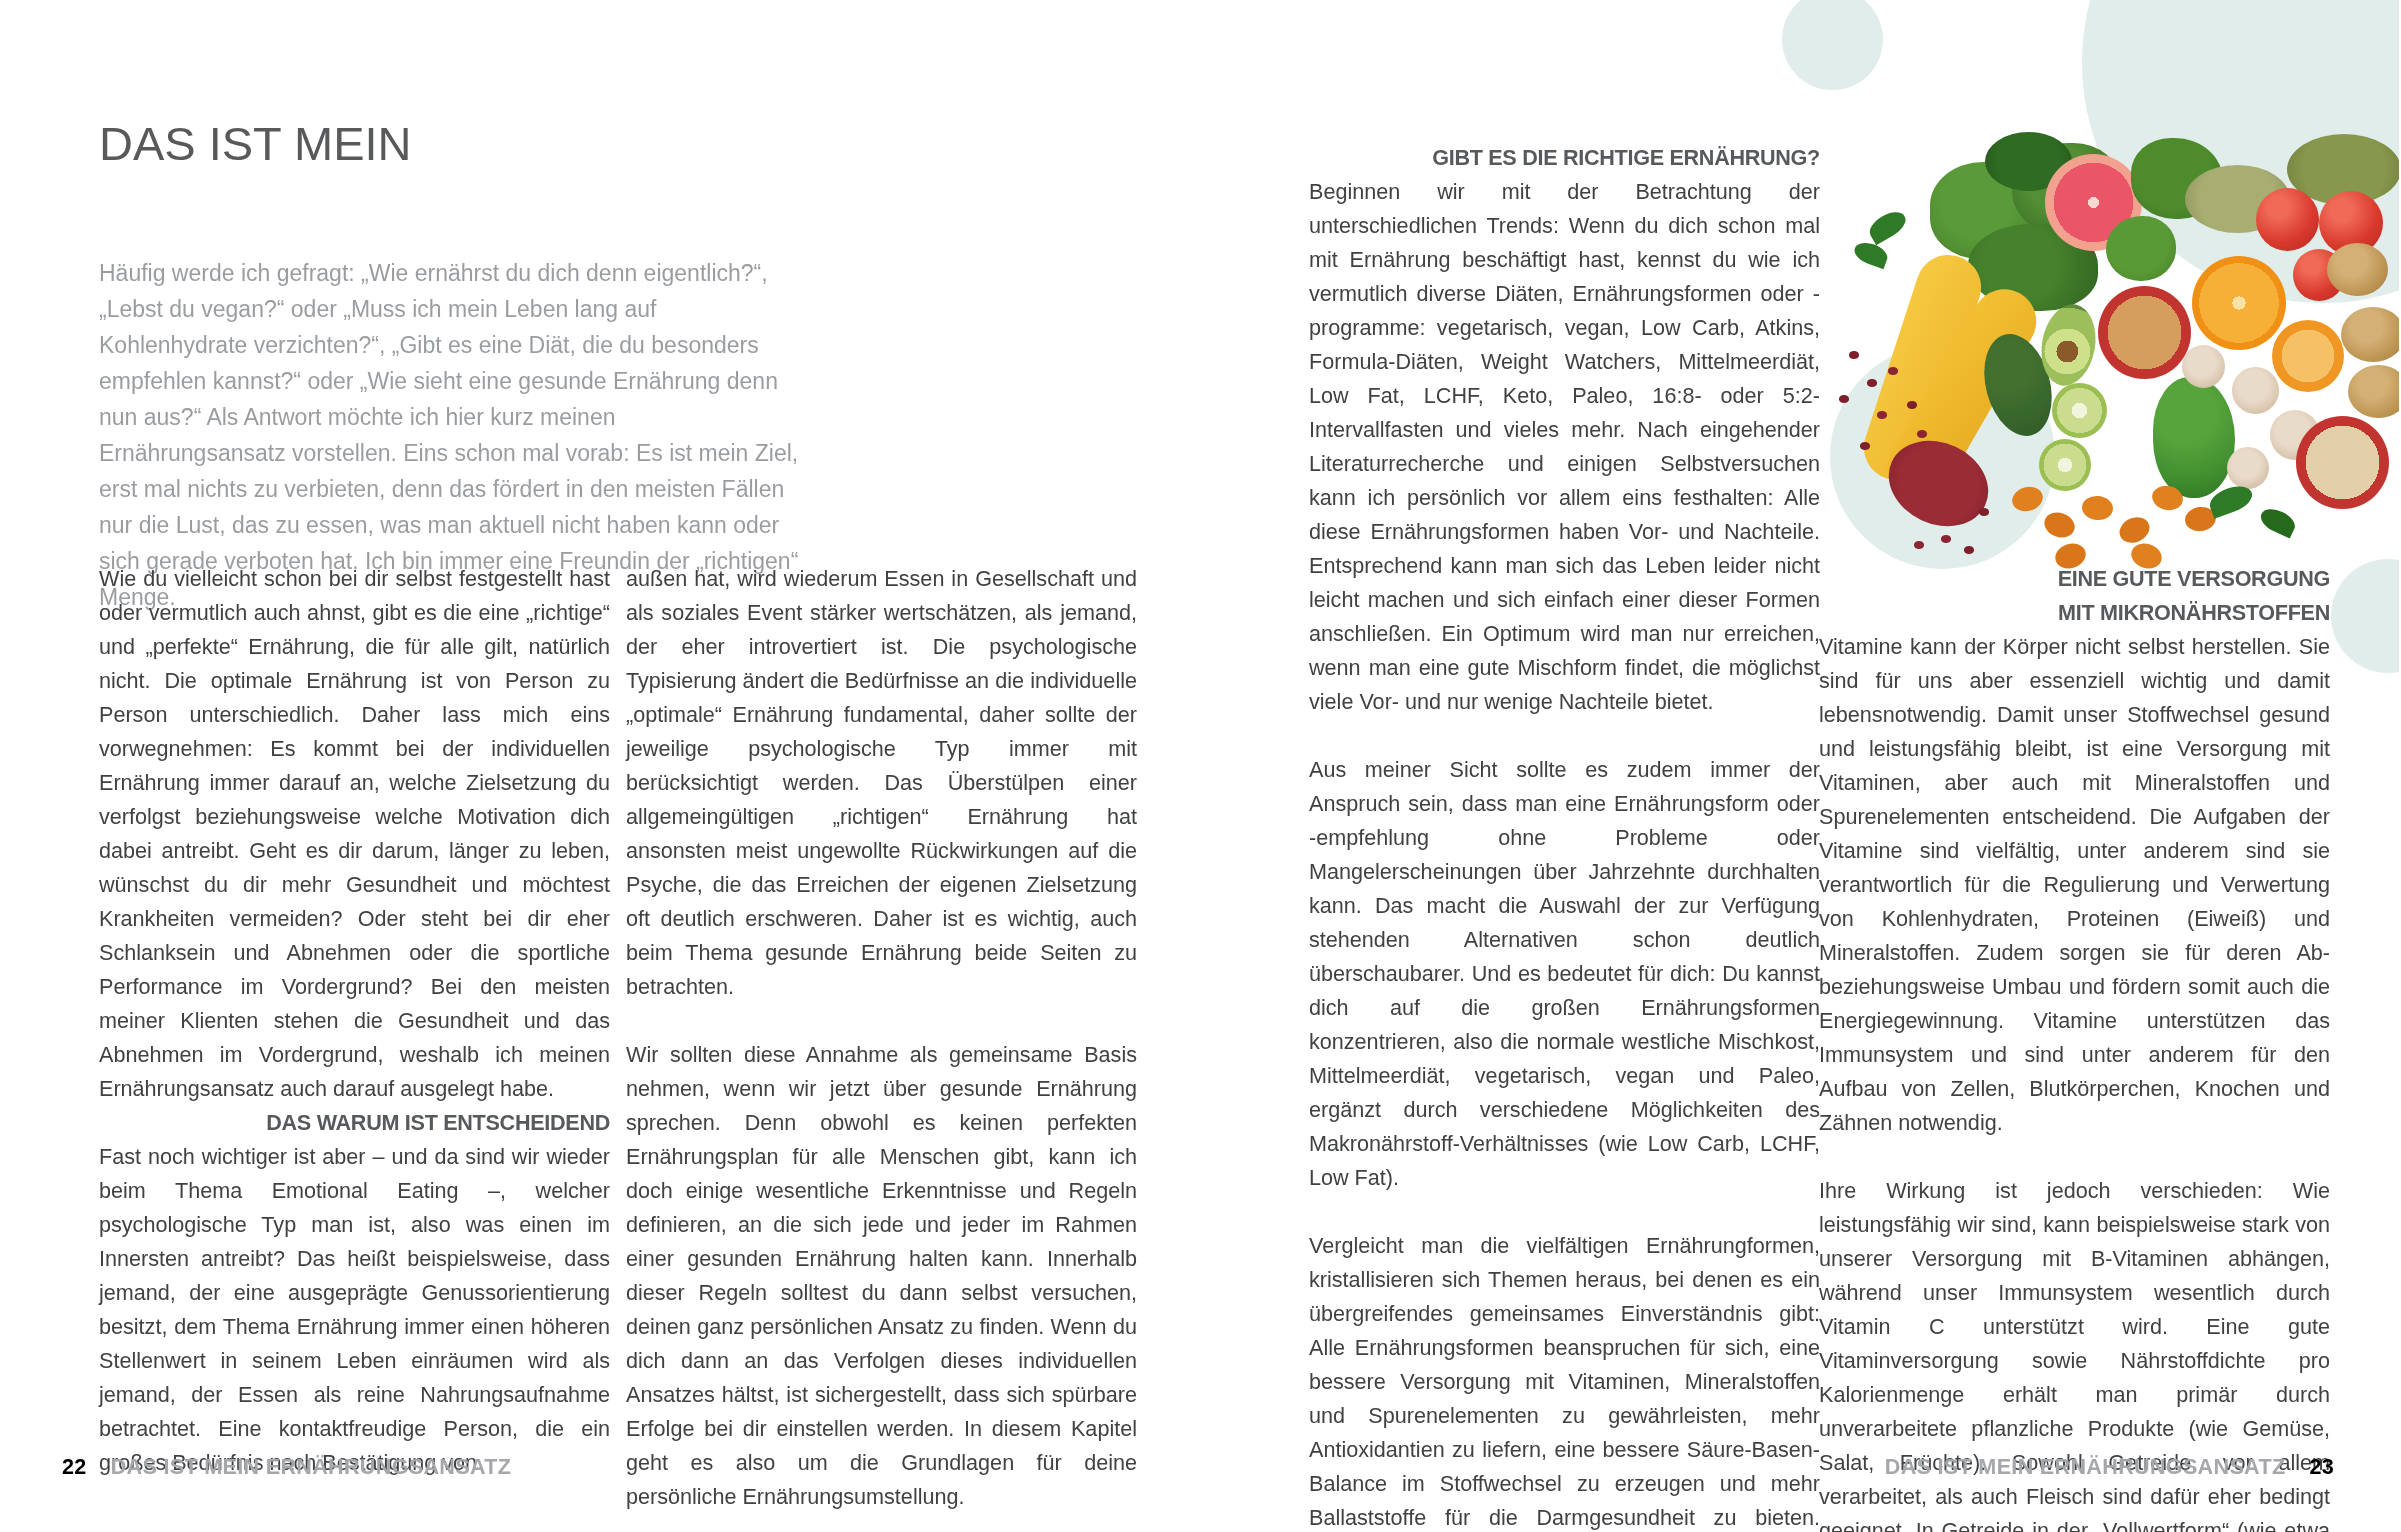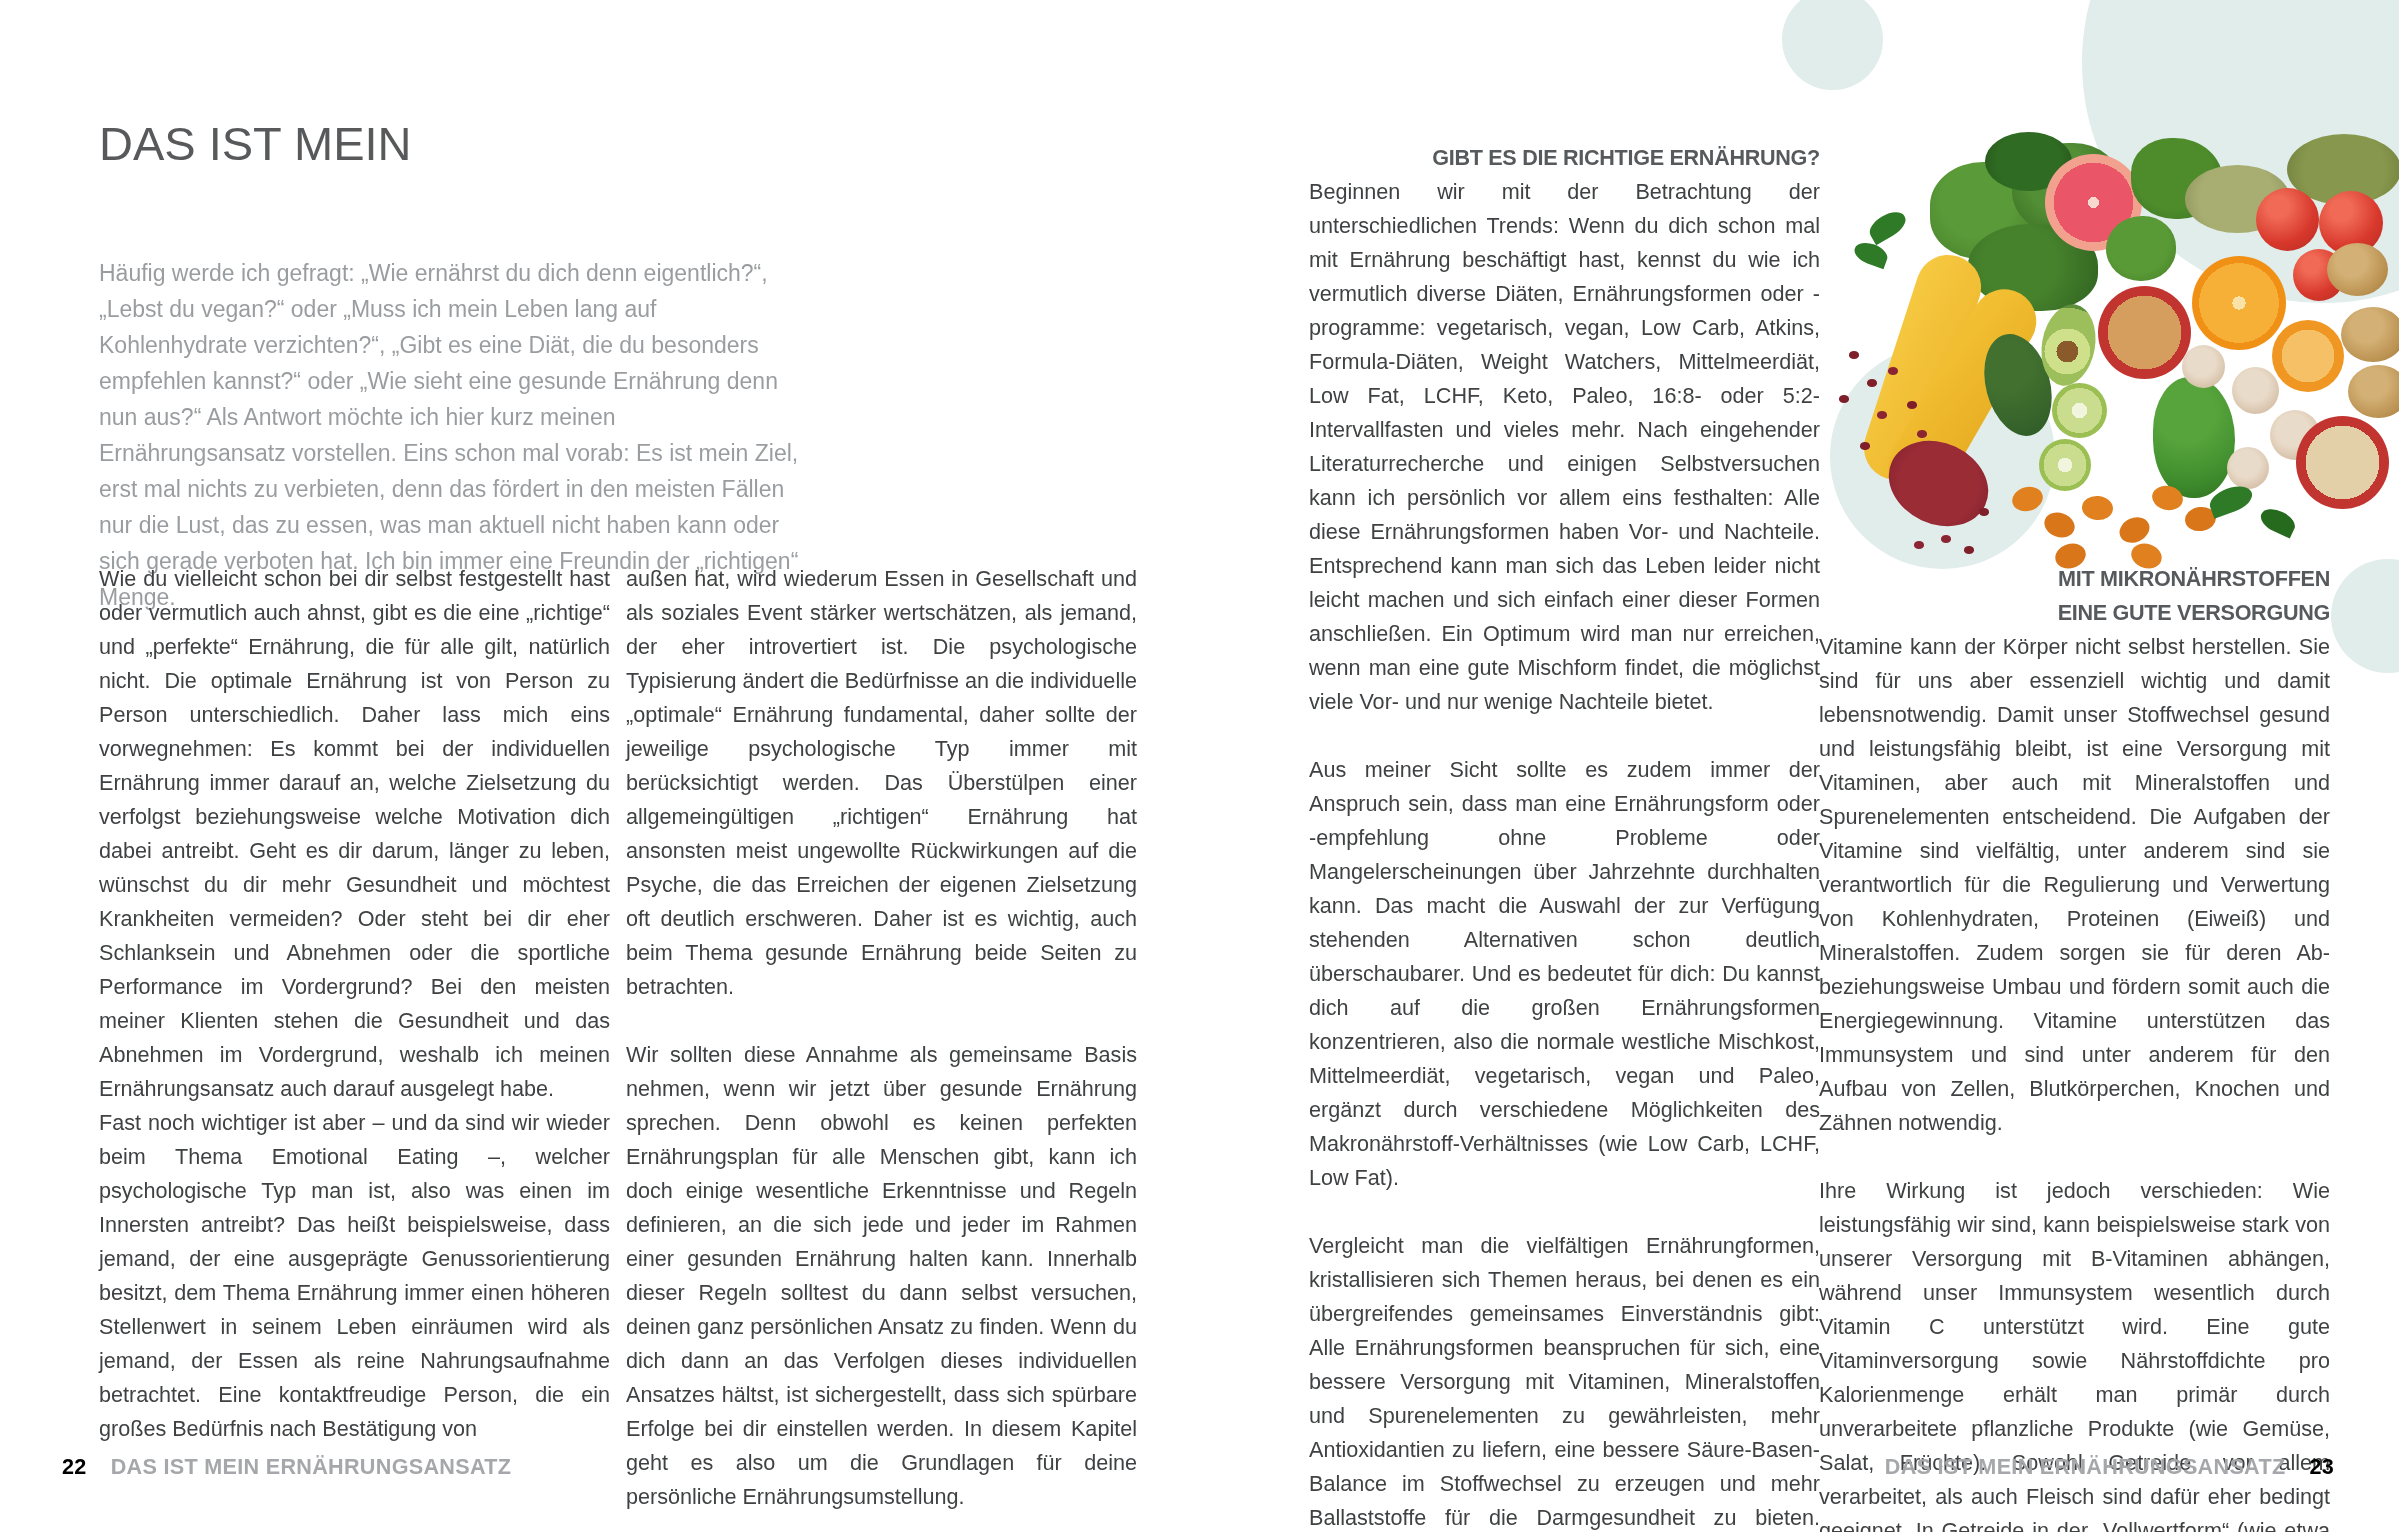--- a/index.html
+++ b/index.html
@@ -98,38 +98,39 @@
       <div class="shape" style="left: 457px; top: 488px; width: 44px; height: 24px; background: rgb(47, 122, 38); border-radius: 50% 50% 50% 0px; transform: rotate(-20deg);"></div>
       <div class="shape" style="left: 508px; top: 511px; width: 36px; height: 20.5px; background: rgb(37, 106, 29); border-radius: 50% 50% 0px; transform: rotate(25deg);"></div>
     </div>
 
   <div class="kicker">DAS IST MEIN</div>
 
   <div class="intro">Häufig werde ich gefragt: „Wie ernährst du dich denn eigentlich?“, „Lebst du vegan?“ oder „Muss ich mein Leben lang auf Kohlenhydrate verzichten?“, „Gibt es eine Diät, die du besonders empfehlen kannst?“ oder „Wie sieht eine gesunde Ernährung denn nun aus?“ Als Antwort möchte ich hier kurz meinen Ernährungsansatz vorstellen. Eins schon mal vorab: Es ist mein Ziel, erst mal nichts zu verbieten, denn das fördert in den meisten Fällen nur die Lust, das zu essen, was man aktuell nicht haben kann oder sich gerade verboten hat. Ich bin immer eine Freundin der „richtigen“ Menge.</div>
 
   <div class="col" style="left:99px;top:562px;">
     <p style="margin-bottom:0;">Wie du vielleicht schon bei dir selbst festgestellt hast oder vermutlich auch ahnst, gibt es die eine „richtige“ und „perfekte“ Ernährung, die für alle gilt, natürlich nicht. Die optimale Ernährung ist von Person zu Person unterschiedlich. Daher lass mich eins vorwegnehmen: Es kommt bei der individuellen Ernährung immer darauf an, welche Zielsetzung du verfolgst beziehungsweise welche Motivation dich dabei antreibt. Geht es dir darum, länger zu leben, wünschst du dir mehr Gesundheit und möchtest Krankheiten vermeiden? Oder steht bei dir eher Schlanksein und Abnehmen oder die sportliche Performance im Vordergrund? Bei den meisten meiner Klienten stehen die Gesundheit und das Abnehmen im Vordergrund, weshalb ich meinen Ernährungsansatz auch darauf ausgelegt habe.</p>
+    <span class="subhead">DAS WARUM IST ENTSCHEIDEND</span>
     <p>Fast noch wichtiger ist aber – und da sind wir wieder beim Thema Emotional Eating –, welcher psychologische Typ man ist, also was einen im Innersten antreibt? Das heißt beispielsweise, dass jemand, der eine ausgeprägte Genussorientierung besitzt, dem Thema Ernährung immer einen höheren Stellenwert in seinem Leben einräumen wird als jemand, der Essen als reine Nahrungsaufnahme betrachtet. Eine kontaktfreudige Person, die ein großes Bedürfnis nach Bestätigung von</p>
   </div>
 
   <div class="col" style="left:626px;top:562px;">
     <p>außen hat, wird wiederum Essen in Gesellschaft und als soziales Event stärker wertschätzen, als jemand, der eher introvertiert ist. Die psychologische Typisierung ändert die Bedürfnisse an die individuelle „optimale“ Ernährung fundamental, daher sollte der jeweilige psychologische Typ immer mit berücksichtigt werden. Das Überstülpen einer allgemeingültigen „richtigen“ Ernährung hat ansonsten meist ungewollte Rückwirkungen auf die Psyche, die das Erreichen der eigenen Zielsetzung oft deutlich erschweren. Daher ist es wichtig, auch beim Thema gesunde Ernährung beide Seiten zu betrachten.</p>
     <p>Wir sollten diese Annahme als gemeinsame Basis nehmen, wenn wir jetzt über gesunde Ernährung sprechen. Denn obwohl es keinen perfekten Ernährungsplan für alle Menschen gibt, kann ich doch einige wesentliche Erkenntnisse und Regeln definieren, an die sich jede und jeder im Rahmen einer gesunden Ernährung halten kann. Innerhalb dieser Regeln solltest du dann selbst versuchen, deinen ganz persönlichen Ansatz zu finden. Wenn du dich dann an das Verfolgen dieses individuellen Ansatzes hältst, ist sichergestellt, dass sich spürbare Erfolge bei dir einstellen werden. In diesem Kapitel geht es also um die Grundlagen für deine persönliche Ernährungsumstellung.</p>
   </div>
 
   <div class="col" style="left:1309px;top:141px;">
     <span class="subhead">GIBT ES DIE RICHTIGE ERNÄHRUNG?</span>
     <p>Beginnen wir mit der Betrachtung der unterschiedlichen Trends: Wenn du dich schon mal mit Ernährung beschäftigt hast, kennst du wie ich vermutlich diverse Diäten, Ernährungsformen oder -programme: vegetarisch, vegan, Low Carb, Atkins, Formula-Diäten, Weight Watchers, Mittelmeerdiät, Low Fat, LCHF, Keto, Paleo, 16:8- oder 5:2-Intervallfasten und vieles mehr. Nach eingehender Literaturrecherche und einigen Selbstversuchen kann ich persönlich vor allem eins festhalten: Alle diese Ernährungsformen haben Vor- und Nachteile. Entsprechend kann man sich das Leben leider nicht leicht machen und sich einfach einer dieser Formen anschließen. Ein Optimum wird man nur erreichen, wenn man eine gute Mischform findet, die möglichst viele Vor- und nur wenige Nachteile bietet.</p>
     <p>Aus meiner Sicht sollte es zudem immer der Anspruch sein, dass man eine Ernährungsform oder -empfehlung ohne Probleme oder Mangelerscheinungen über Jahrzehnte durchhalten kann. Das macht die Auswahl der zur Verfügung stehenden Alternativen schon deutlich überschaubarer. Und es bedeutet für dich: Du kannst dich auf die großen Ernährungsformen konzentrieren, also die normale westliche Mischkost, Mittelmeerdiät, vegetarisch, vegan und Paleo, ergänzt durch verschiedene Möglichkeiten des Makronährstoff-Verhältnisses (wie Low Carb, LCHF, Low Fat).</p>
     <p>Vergleicht man die vielfältigen Ernährungformen, kristallisieren sich Themen heraus, bei denen es ein übergreifendes gemeinsames Einverständnis gibt: Alle Ernährungsformen beanspruchen für sich, eine bessere Versorgung mit Vitaminen, Mineralstoffen und Spurenelementen zu gewährleisten, mehr Antioxidantien zu liefern, eine bessere Säure-Basen-Balance im Stoffwechsel zu erzeugen und mehr Ballaststoffe für die Darmgesundheit zu bieten. Schauen wir uns die einzelnen Punkte mal genauer an:</p>
   </div>
 
   <div class="col" style="left:1819px;top:562px;">
+    <span class="subhead">EINE GUTE VERSORGUNG</span>
     <span class="subhead">MIT MIKRONÄHRSTOFFEN</span>
-    <span class="subhead">EINE GUTE VERSORGUNG</span>
     <p>Vitamine kann der Körper nicht selbst herstellen. Sie sind für uns aber essenziell wichtig und damit lebensnotwendig. Damit unser Stoffwechsel gesund und leistungsfähig bleibt, ist eine Versorgung mit Vitaminen, aber auch mit Mineralstoffen und Spurenelementen entscheidend. Die Aufgaben der Vitamine sind vielfältig, unter anderem sind sie verantwortlich für die Regulierung und Verwertung von Kohlenhydraten, Proteinen (Eiweiß) und Mineralstoffen. Zudem sorgen sie für deren Ab- beziehungsweise Umbau und fördern somit auch die Energiegewinnung. Vitamine unterstützen das Immunsystem und sind unter anderem für den Aufbau von Zellen, Blutkörperchen, Knochen und Zähnen notwendig.</p>
     <p>Ihre Wirkung ist jedoch verschieden: Wie leistungsfähig wir sind, kann beispielsweise stark von unserer Versorgung mit B-Vitaminen abhängen, während unser Immunsystem wesentlich durch Vitamin C unterstützt wird. Eine gute Vitaminversorgung sowie Nährstoffdichte pro Kalorienmenge erhält man primär durch unverarbeitete pflanzliche Produkte (wie Gemüse, Salat, Früchte). Sowohl Getreide, vor allem verarbeitet, als auch Fleisch sind dafür eher bedingt geeignet. In Getreide in der „Vollwertform“ (wie etwa frisch</p>
   </div>
 
   <div class="footer footer-left">
     <span class="pagenum">22</span><span>DAS IST MEIN ERNÄHRUNGSANSATZ</span>
   </div>
   <div class="footer footer-right">
     <span>DAS IST MEIN ERNÄHRUNGSANSATZ</span><span class="pagenum">23</span>
   </div>

